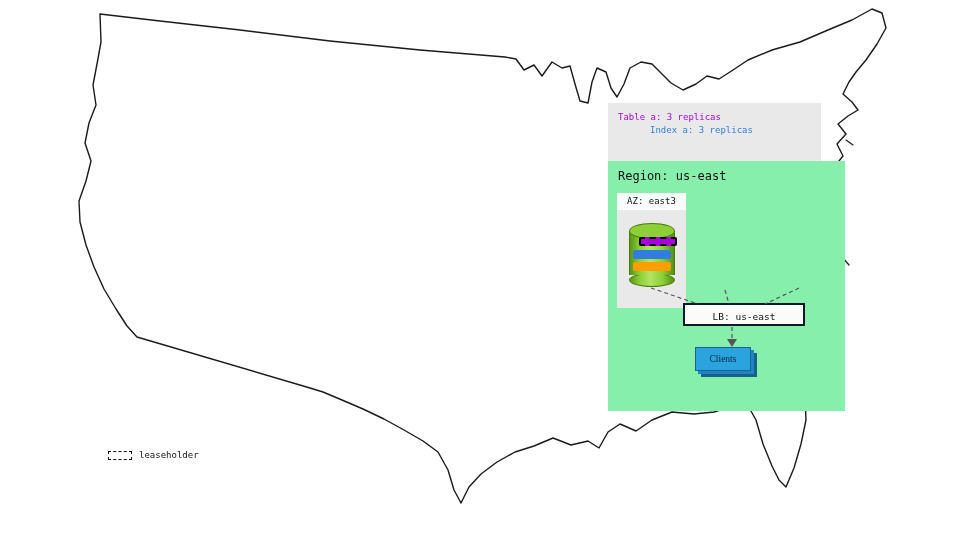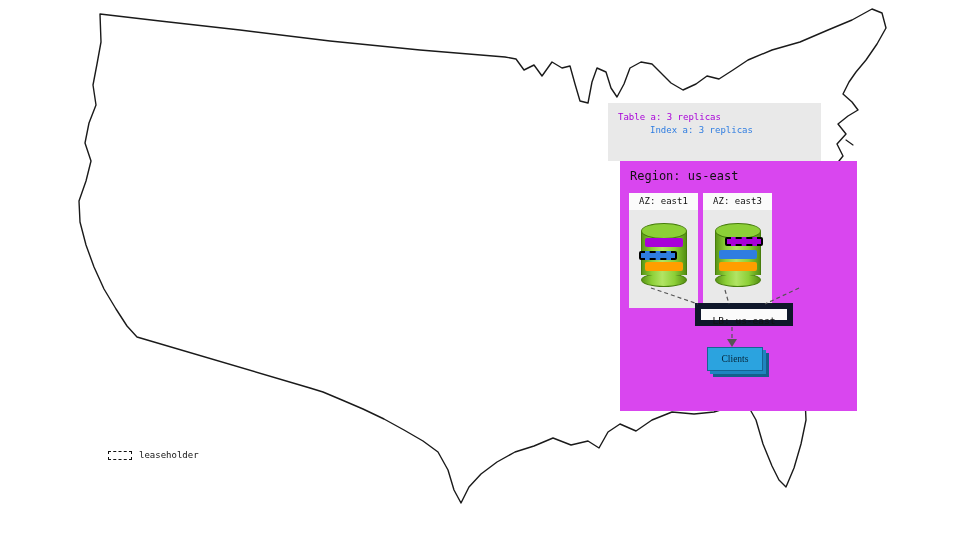--- a/index.html
+++ b/index.html
@@ -13,22 +13,21 @@
   
   .legend-box {
     position:absolute; left:608px; top:103px; width:213px; height:58px;
     background:#e9e9e9; box-sizing:border-box; padding:8px 0 0 10px;
   }
   .legend-line { font-size:9px; line-height:13px; white-space:pre; }
 
   
   .region-box {
     position:absolute; left:608px; top:161px; width:237px; height:250px;
-    background:#d946ef;
-    margin-left:12px;
+    background:#86efac;
   }
   .region-title { position:absolute; left:10px; top:8px; font-size:12px; color:#111; }
 
   .az-row { position:absolute; left:9px; top:32px; display:flex; gap:5px; }
   .az { width:69px; height:115px; background:#e9e9e9; box-sizing:border-box; }
   .az-label {
     height:17px; line-height:17px; background:#fbfbfb; text-align:center;
     font-size:9px; color:#111;
   }
 
@@ -53,23 +52,23 @@
     width:38px; height:9px; border-radius:2px; margin-bottom:3px;
     box-sizing:border-box; position:relative;
   }
   .bar.leaseholder { border:2px dashed #000; }
   .az-0 .bar.leaseholder { transform:translate(-6px,1px); }
   .az-1 .bar.leaseholder { transform:translate(-4px,8px); }
   .az-2 .bar.leaseholder { transform:translate(6px,-1px); }
 
   
   .lb-box {
-    position:absolute; left:75px; top:142px; width:98px; height:23px;
+    position:absolute; left:75px; top:142px; width:122px; height:23px;
     line-height:23px; text-align:center; font-size:9.5px; color:#111;
-    background:#fbfbfb; border:6px solid #0f172a; box-sizing:border-box;
+    background:#fbfbfb; border:2px solid #0f172a; box-sizing:border-box;
   }
 
   
   .clients {
     position:absolute; left:87px; top:186px; width:56px; height:24px;
     background:#2ba3df; border:1px solid #176493;
     box-shadow:3px 3px 0 0 #1f84c0, 6px 6px 0 0 #15608c;
     text-align:center; line-height:23px; font-size:9.5px; color:#07263a;
     box-sizing:border-box;
     font-family:Liberation Serif, serif;
@@ -100,33 +99,20 @@
   <div class="legend-box">
     <div class="legend-line" style="color: rgb(168, 0, 216);">Table a: 3 replicas</div>
     <div class="legend-line" style="color: rgb(47, 125, 225); margin-left: 32px;">Index a: 3 replicas</div>
   </div>
 
   <div class="region-box">
     <div class="region-title">Region: us-east</div>
 
     <div class="az-row">
 
-      <div class="az az-0">
-        <div class="az-label">AZ: east1</div>
-        <div class="cylinder">
-          <div class="cyl-bottom"></div>
-          <div class="cyl-body"></div>
-          <div class="cyl-top"></div>
-          <div class="bars">
-            <div class="bar" style="background: rgb(168, 0, 216);"></div>
-            <div class="bar leaseholder" style="background: rgb(47, 125, 225);"></div>
-            <div class="bar" style="background: rgb(255, 158, 0);"></div>
-          </div>
-        </div>
-      </div>
 
 
       <div class="az az-2">
         <div class="az-label">AZ: east3</div>
         <div class="cylinder">
           <div class="cyl-bottom"></div>
           <div class="cyl-body"></div>
           <div class="cyl-top"></div>
           <div class="bars">
             <div class="bar leaseholder" style="background: rgb(168, 0, 216);"></div>

